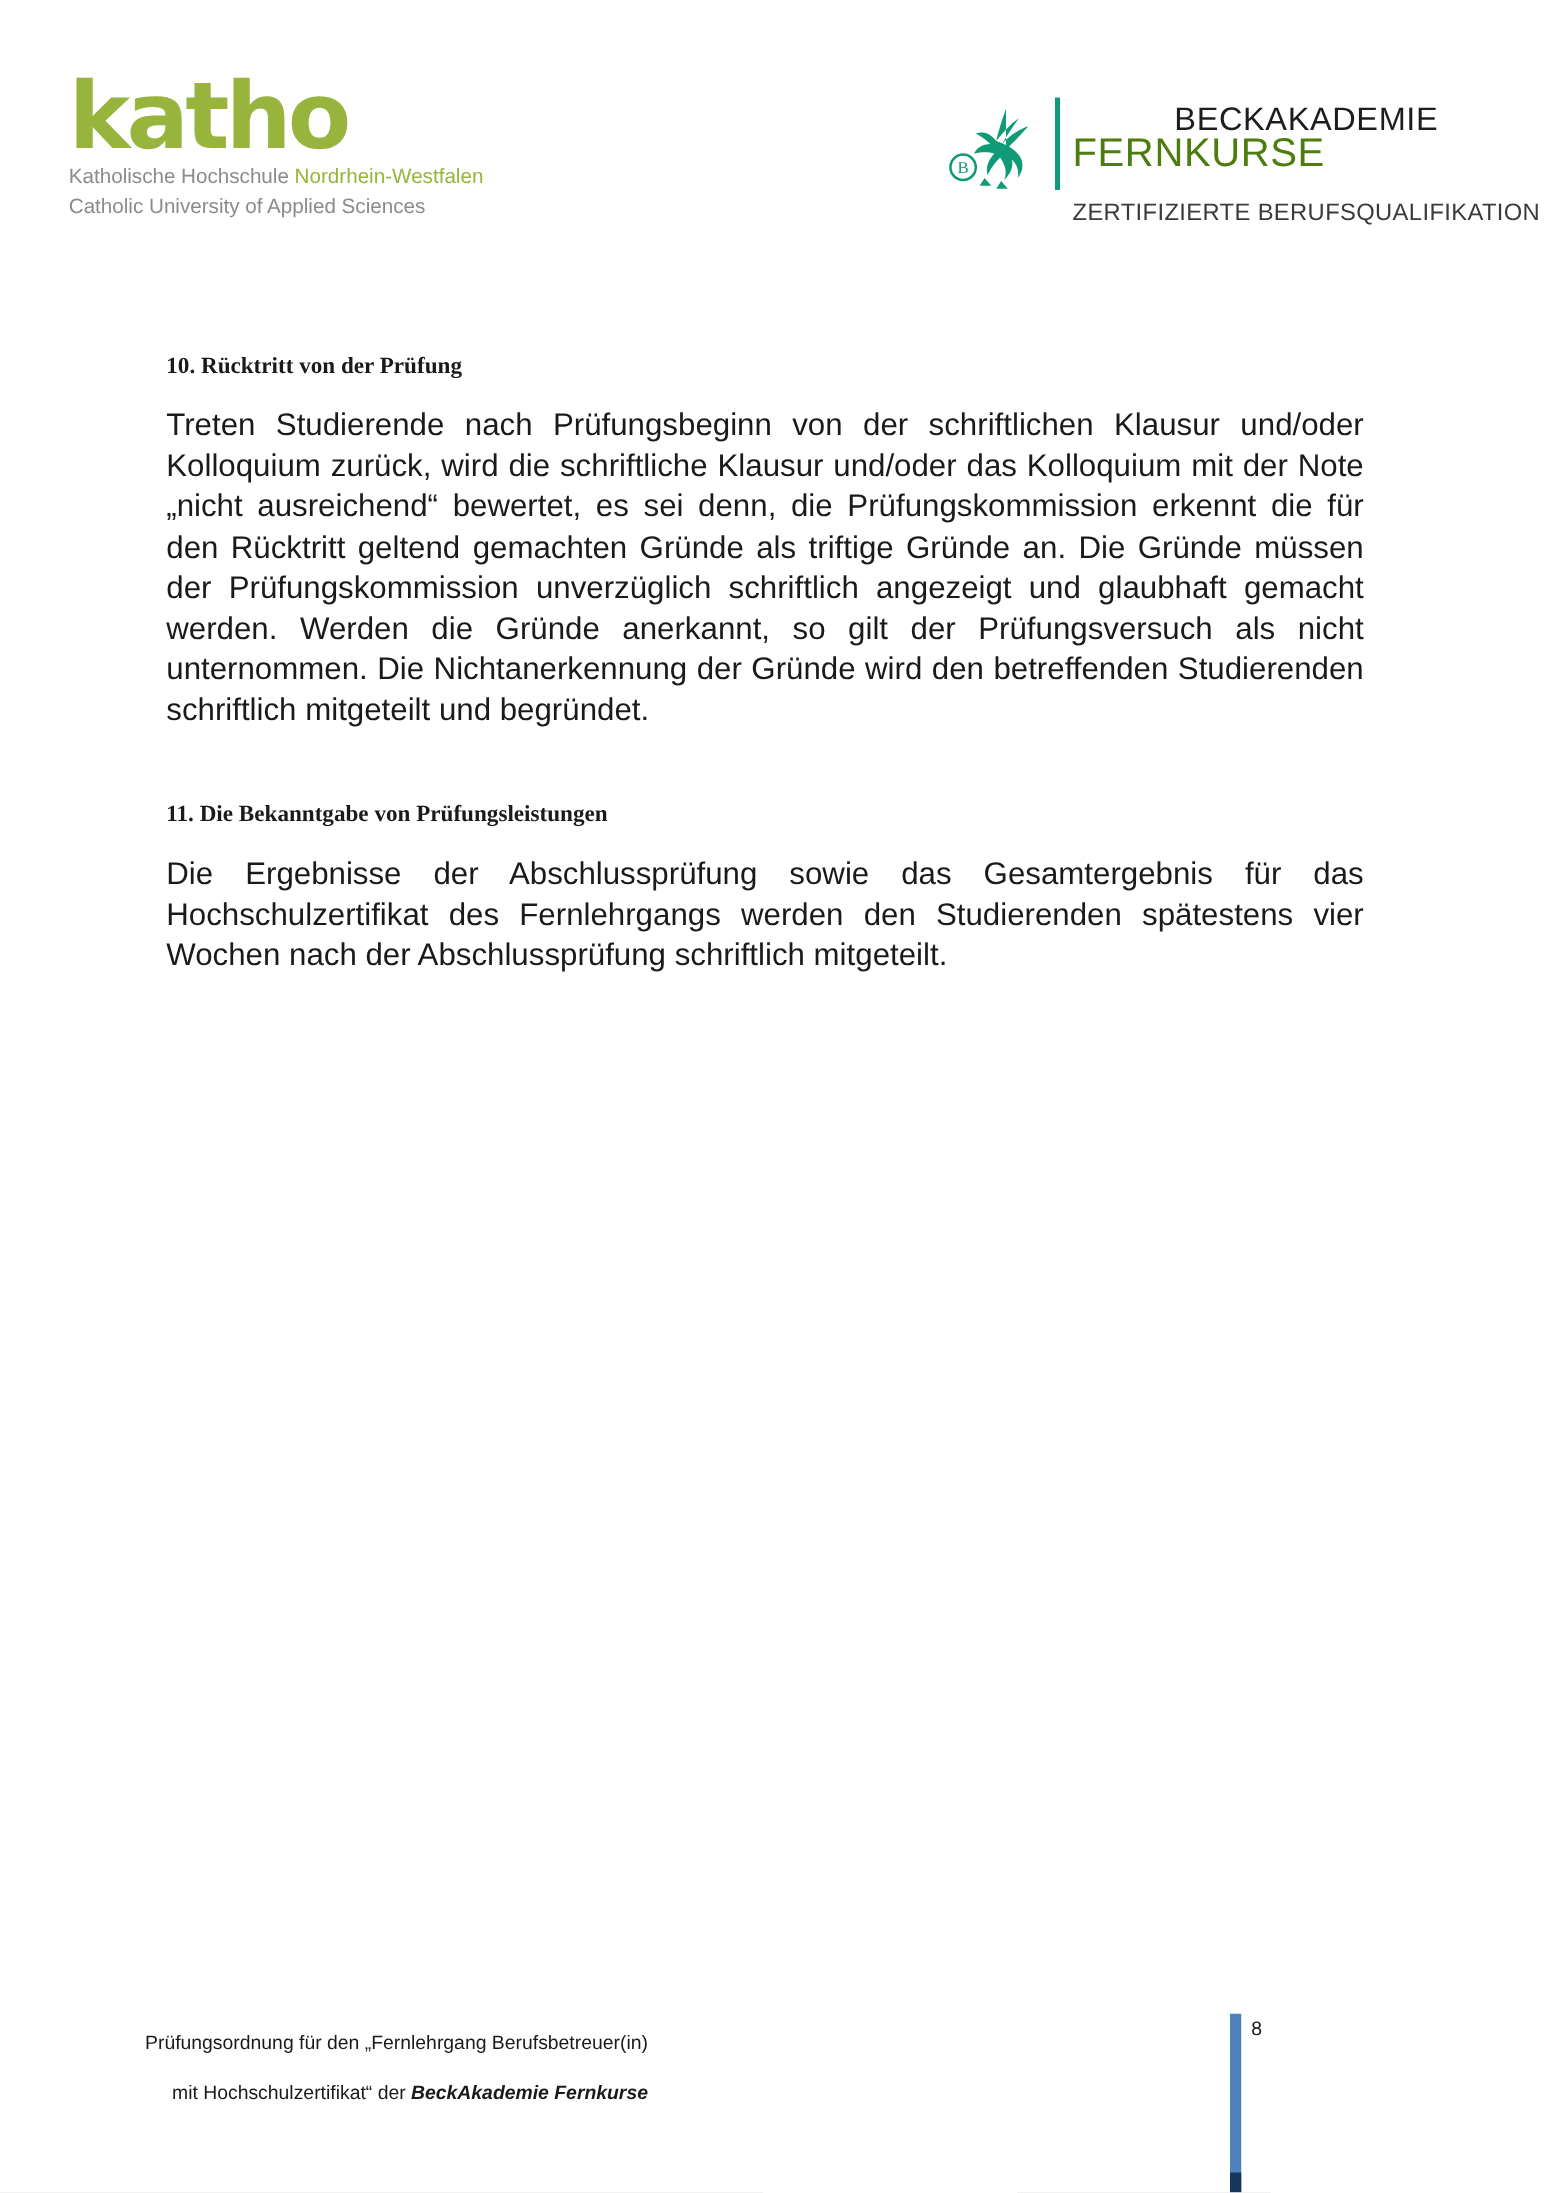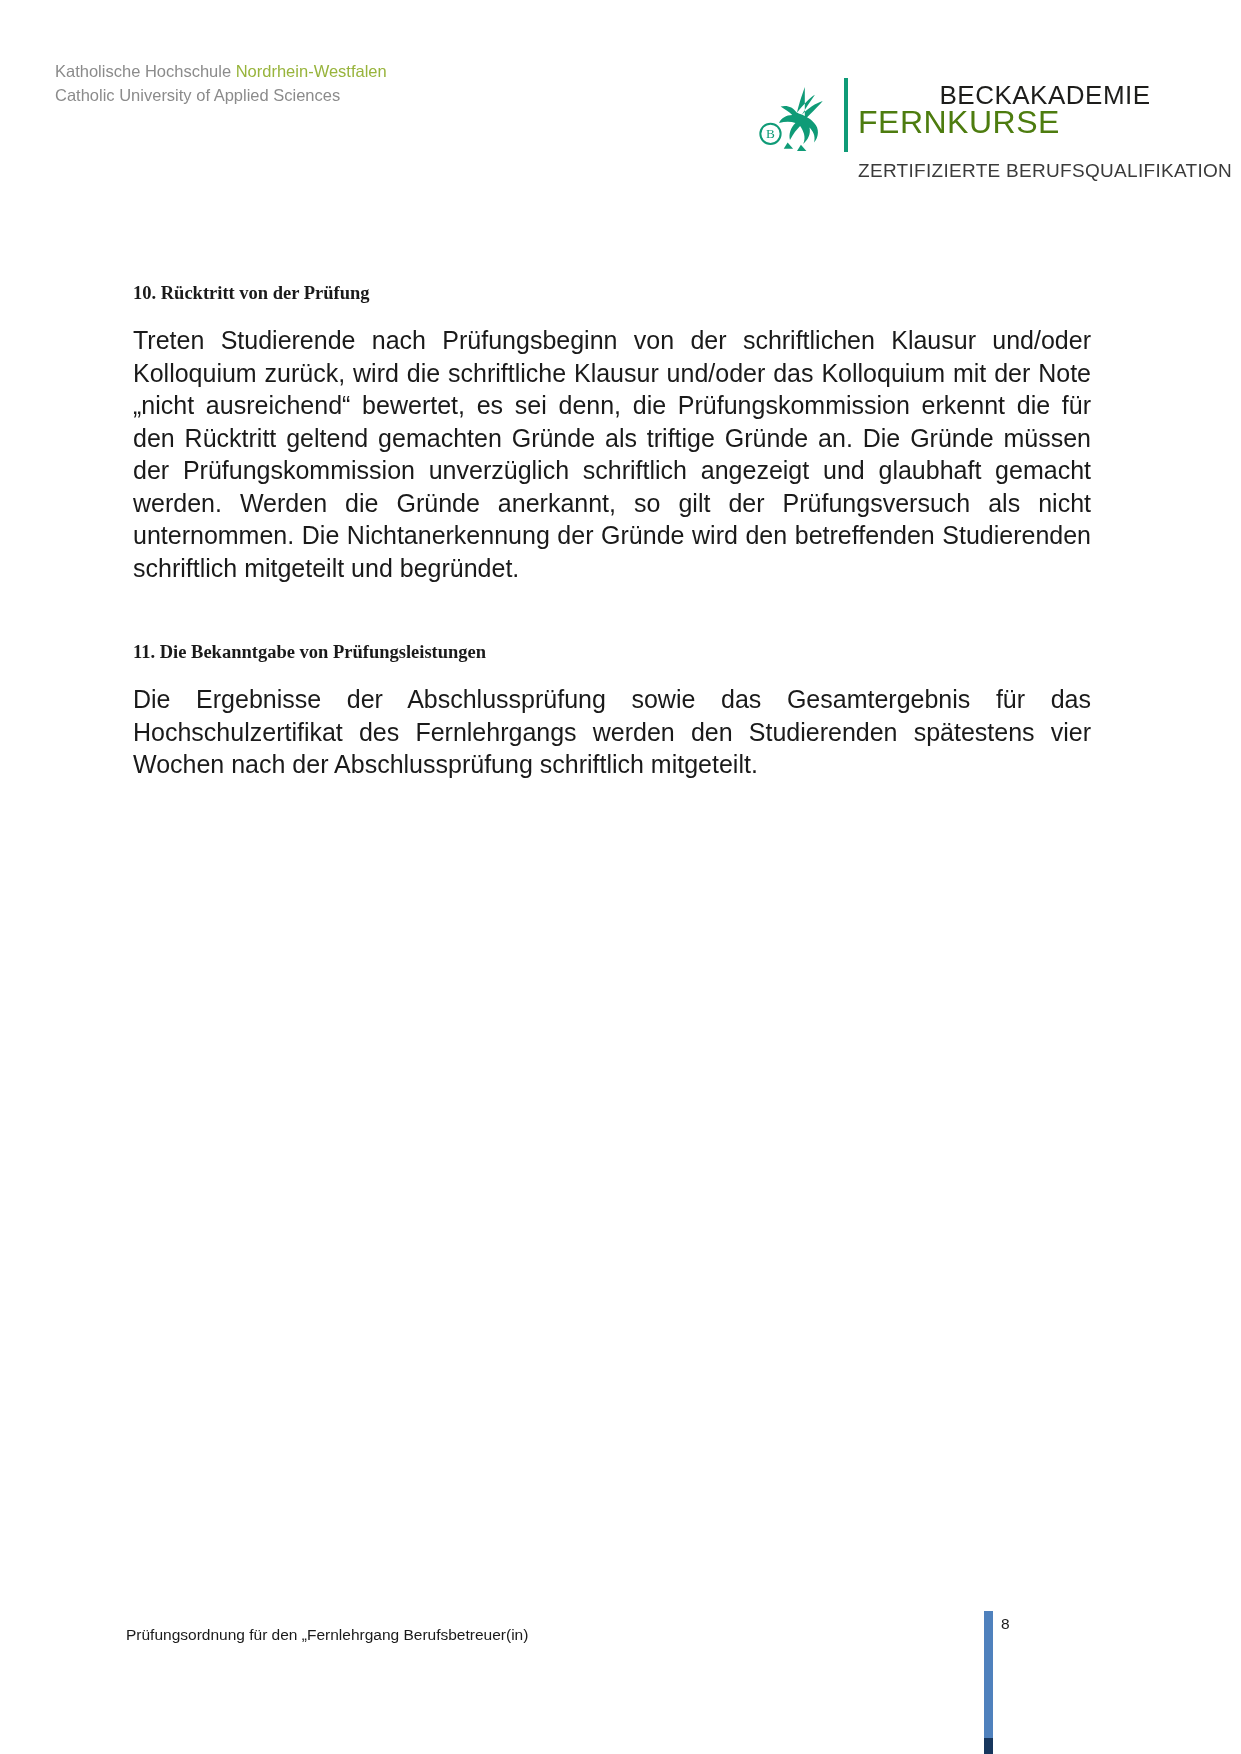--- a/index.html
+++ b/index.html
@@ -36,32 +36,33 @@
   .content { position:absolute; left:133px; top:283px; width:958px; }
   .sec-heading { font-size:18.5px; font-weight:bold; color:#1a1a1a;font-family:Liberation Serif, serif; }
   .sec-body {
     margin-top:20px;
     font-size:25px; line-height:32.5px;
     text-align:justify; color:#1a1a1a;
   }
   .sec-gap { height:58px; }
 
   
-  .footer-text { position:absolute; left:126px; top:1615px; font-size:15.5px; line-height:40px; color:#1a1a1a;text-align:right; }
+  .footer-text { position:absolute; left:116px; top:1615px; font-size:15.5px; line-height:40px; color:#1a1a1a;text-align:right; }
   .footer-text .emph { font-weight:bold; font-style:italic; }
   .footer-bar { position:absolute; left:984px; top:1611px; width:9px; height:143px; background:#4f81bd; }
   .footer-bar-tip { position:absolute; left:0; bottom:0; width:9px; height:16px; background:#17365d; }
   .footer-page { position:absolute; left:1001px; top:1615px; font-size:15.5px; color:#1a1a1a; }
 </style>
 </head>
 <body>
 
 <div class="page">
 
   <div class="katho-logo">
+    <div class="katho-word">katho</div>
     <div class="katho-sub"><span>Katholische Hochschule </span><span class="green">Nordrhein-Westfalen</span></div>
     <div class="katho-sub">Catholic University of Applied Sciences</div>
   </div>
 
   <div class="beck-logo">
     <svg class="beck-griffin" viewBox="0 0 100 90" xmlns="http://www.w3.org/2000/svg">
       <circle cx="16" cy="64" r="13" fill="none" stroke="#0f9b77" stroke-width="2.6"></circle>
       <text x="16" y="70" font-size="17" text-anchor="middle" fill="#0f9b77" font-family="Liberation Serif, serif">B</text>
       <path fill="#0f9b77" d="M60 4 C55 18 52 28 50 37 C58 27 66 18 73 14 C66 24 60 33 56 40 C64 31 74 25 83 22 C75 31 66 40 60 46 Z"></path>
       <path fill="#0f9b77" d="M50 37 C44 29 37 27 29 29 C35 33 40 36 44 40 C36 40 30 44 27 50 C35 48 42 48 48 50 C42 56 39 64 41 72 C45 64 50 58 54 54 C58 60 62 68 58 77 C64 72 68 64 66 56 C70 60 74 66 72 75 C78 68 79 57 72 50 C66 43 58 40 50 37 Z"></path>
@@ -79,19 +80,20 @@
   <div class="content">
     <div class="sec-heading">10. Rücktritt von der Prüfung</div>
     <div class="sec-body">Treten Studierende nach Prüfungsbeginn von der schriftlichen Klausur und/oder Kolloquium zurück, wird die schriftliche Klausur und/oder das Kolloquium mit der Note „nicht ausreichend“ bewertet, es sei denn, die Prüfungskommission erkennt die für den Rücktritt geltend gemachten Gründe als triftige Gründe an. Die Gründe müssen der Prüfungskommission unverzüglich schriftlich angezeigt und glaubhaft gemacht werden. Werden die Gründe anerkannt, so gilt der Prüfungsversuch als nicht unternommen. Die Nichtanerkennung der Gründe wird den betreffenden Studierenden schriftlich mitgeteilt und begründet.</div>
     <div class="sec-gap"></div>
     <div class="sec-heading">11. Die Bekanntgabe von Prüfungsleistungen</div>
     <div class="sec-body">Die Ergebnisse der Abschlussprüfung sowie das Gesamtergebnis für das Hochschulzertifikat des Fernlehrgangs werden den Studierenden spätestens vier Wochen nach der Abschlussprüfung schriftlich mitgeteilt.</div>
   </div>
 
   <div class="footer-text">
     <div>Prüfungsordnung für den „Fernlehrgang Berufsbetreuer(in)</div>
+    <div><span>mit Hochschulzertifikat“ der </span><span class="emph">BeckAkademie Fernkurse</span></div>
   </div>
   <div class="footer-bar">
     <div class="footer-bar-tip"></div>
   </div>
   <div class="footer-page">8</div>
 
 </div>
 
 </body></html>

